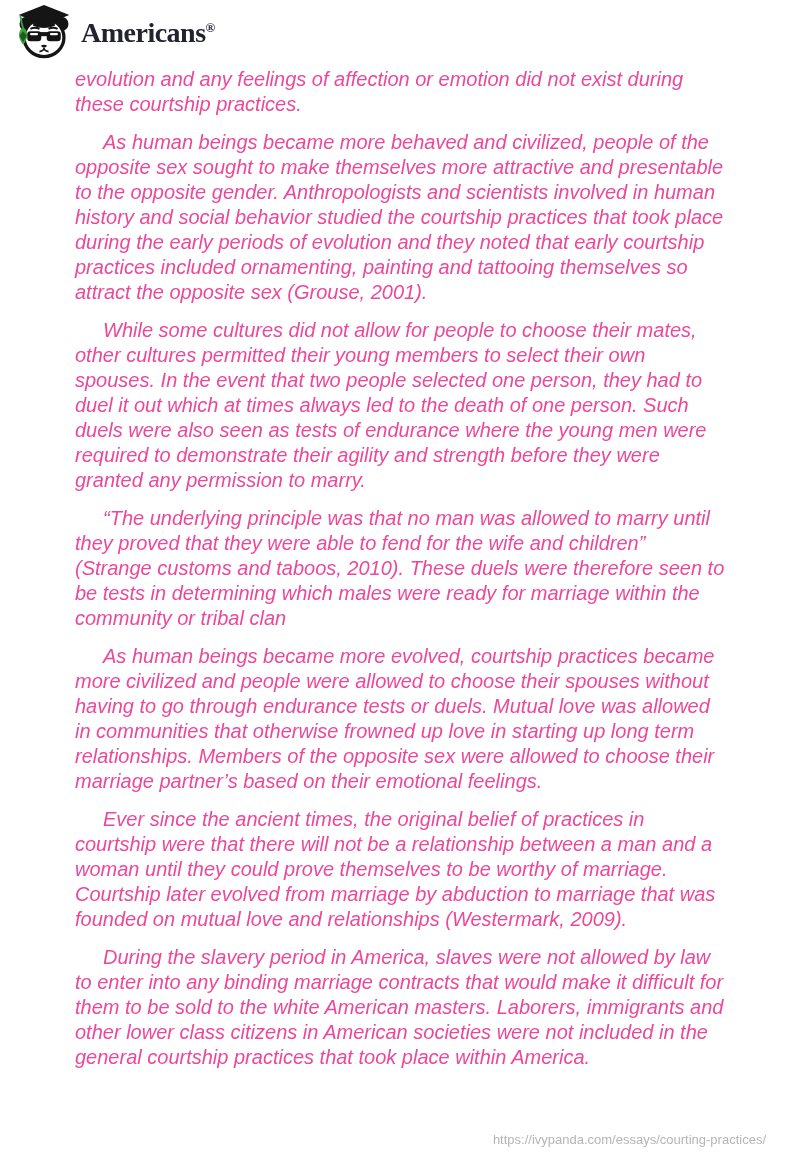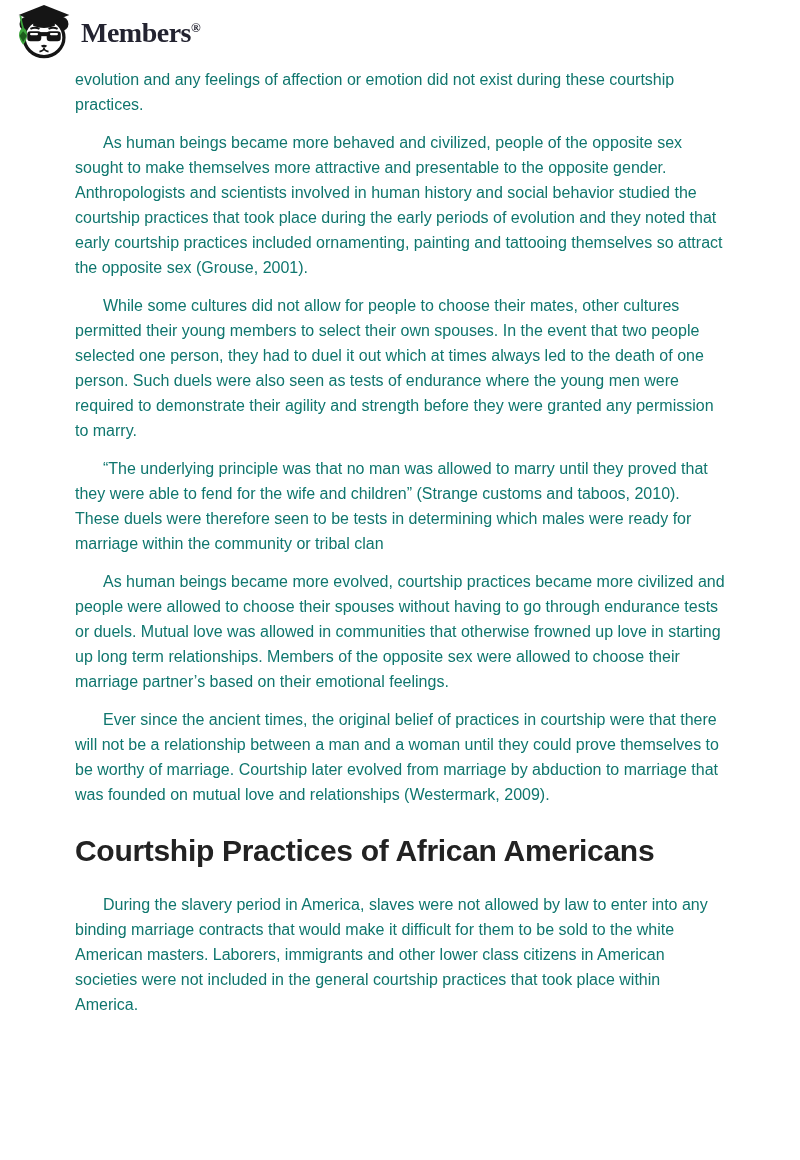--- a/index.html
+++ b/index.html
@@ -35,24 +35,25 @@
   }
   
   .content {
     position: absolute;
     top: 67px; left: 75px;
     width: 651px;
     color: #3c3c3c;
   }
   .content p {
     margin: 0 0 13px 0;
-    font-size: 16px;
+    font-size: 20px;
     line-height: 25px;
     text-indent: 28px;
-    color: #0f766e;
+    color: #ec4899;
+    font-style: italic;
   }
   .content p.continuation { text-indent: 0; }
   .content h2 {
     margin: 27px 0 24px 0;
     font-size: 30px;
     line-height: 34px;
     font-weight: 700;
     color: #222222;
     letter-spacing: -0.3px;
     text-indent: 0;
@@ -92,29 +93,29 @@
 
         <rect x="13.5" y="30" width="15.5" height="11" rx="3.5" fill="#151515"></rect>
         <rect x="35" y="30" width="15.5" height="11" rx="3.5" fill="#151515"></rect>
         <rect x="27" y="31" width="10" height="4.5" fill="#151515"></rect>
         <rect x="16.5" y="32" width="9" height="2.4" rx="1.2" fill="#ffffff"></rect>
         <rect x="38.5" y="32" width="9" height="2.4" rx="1.2" fill="#ffffff"></rect>
 
         <path d="M28.5,46 Q32,44 35.5,46 Q32,50.5 28.5,46 Z" fill="#151515"></path>
         <path d="M32,48.5 Q32,51.5 27,52.5 M32,48.5 Q32,51.5 37,52.5" fill="none" stroke="#151515" stroke-width="1.8"></path>
       </svg>
-      <span class="brand-text"><span>Members</span><sup>®</sup></span>
+      <span class="brand-text"><span>Americans</span><sup>®</sup></span>
     </div>
   </header>
 
   <main class="content">
     <p class="continuation">evolution and any feelings of affection or emotion did not exist during these courtship practices.</p>
     <p>As human beings became more behaved and civilized, people of the opposite sex sought to make themselves more attractive and presentable to the opposite gender. Anthropologists and scientists involved in human history and social behavior studied the courtship practices that took place during the early periods of evolution and they noted that early courtship practices included ornamenting, painting and tattooing themselves so attract the opposite sex (Grouse, 2001).</p>
     <p>While some cultures did not allow for people to choose their mates, other cultures permitted their young members to select their own spouses. In the event that two people selected one person, they had to duel it out which at times always led to the death of one person. Such duels were also seen as tests of endurance where the young men were required to demonstrate their agility and strength before they were granted any permission to marry.</p>
     <p>“The underlying principle was that no man was allowed to marry until they proved that they were able to fend for the wife and children” (Strange customs and taboos, 2010). These duels were therefore seen to be tests in determining which males were ready for marriage within the community or tribal clan</p>
     <p>As human beings became more evolved, courtship practices became more civilized and people were allowed to choose their spouses without having to go through endurance tests or duels. Mutual love was allowed in communities that otherwise frowned up love in starting up long term relationships. Members of the opposite sex were allowed to choose their marriage partner’s based on their emotional feelings.</p>
     <p>Ever since the ancient times, the original belief of practices in courtship were that there will not be a relationship between a man and a woman until they could prove themselves to be worthy of marriage. Courtship later evolved from marriage by abduction to marriage that was founded on mutual love and relationships (Westermark, 2009).</p>
-    <h2>Courtship Practices of African Americans</h2>
     <p>During the slavery period in America, slaves were not allowed by law to enter into any binding marriage contracts that would make it difficult for them to be sold to the white American masters. Laborers, immigrants and other lower class citizens in American societies were not included in the general courtship practices that took place within America.</p>
   </main>
 
+  <div class="footer-url">https://ivypanda.com/essays/courting-practices/</div>
 
 </div>
 
 </body></html>

